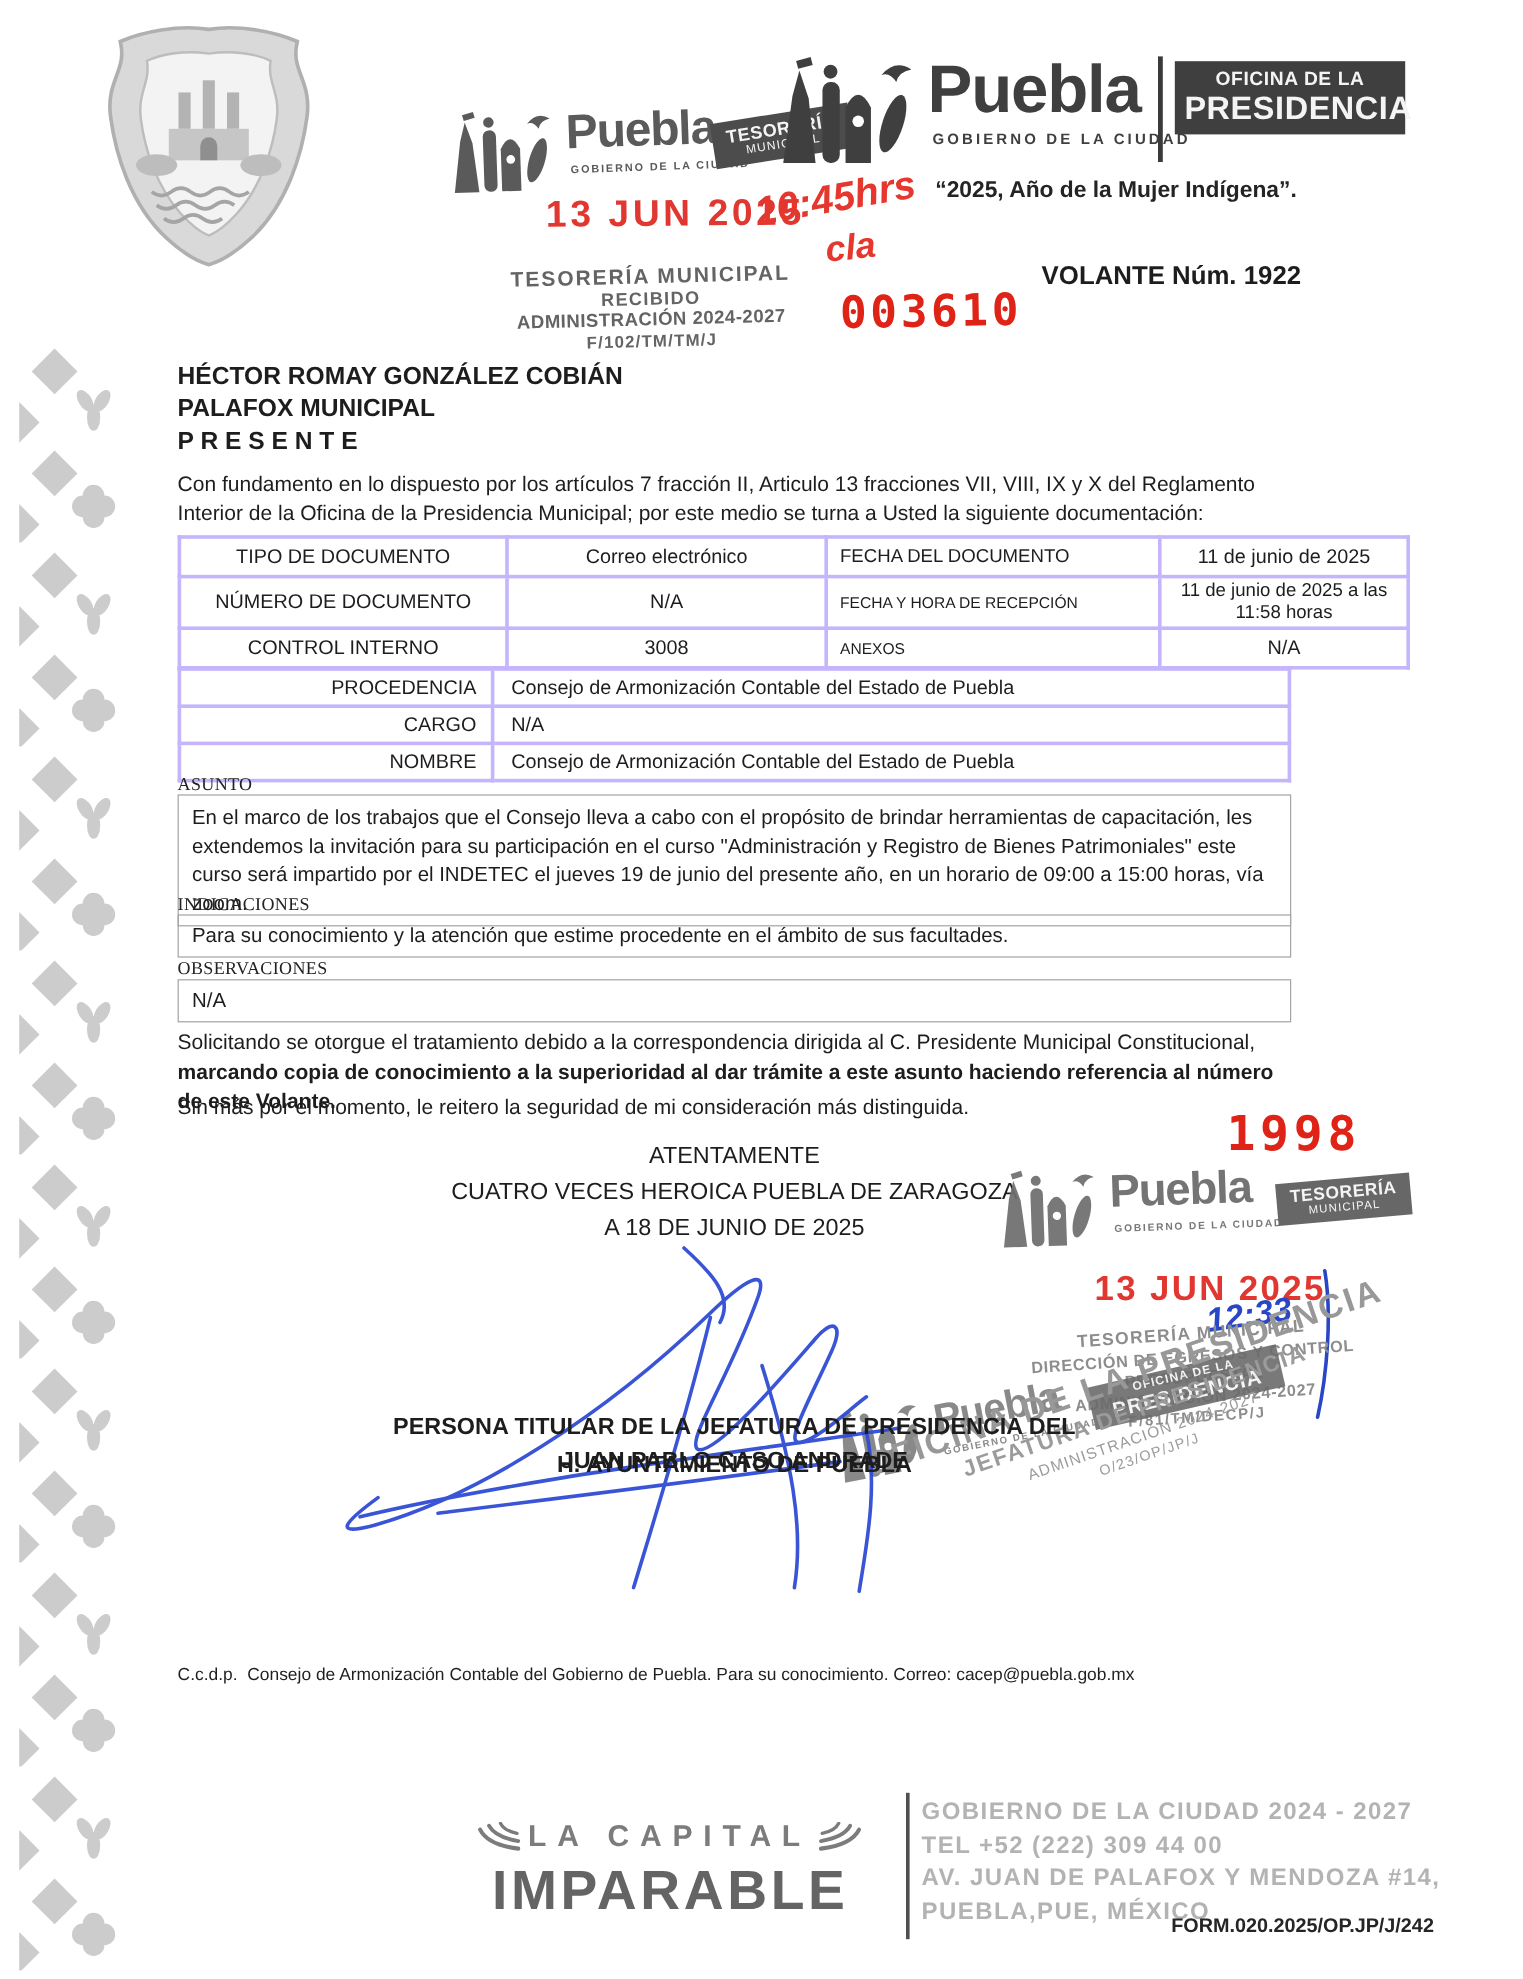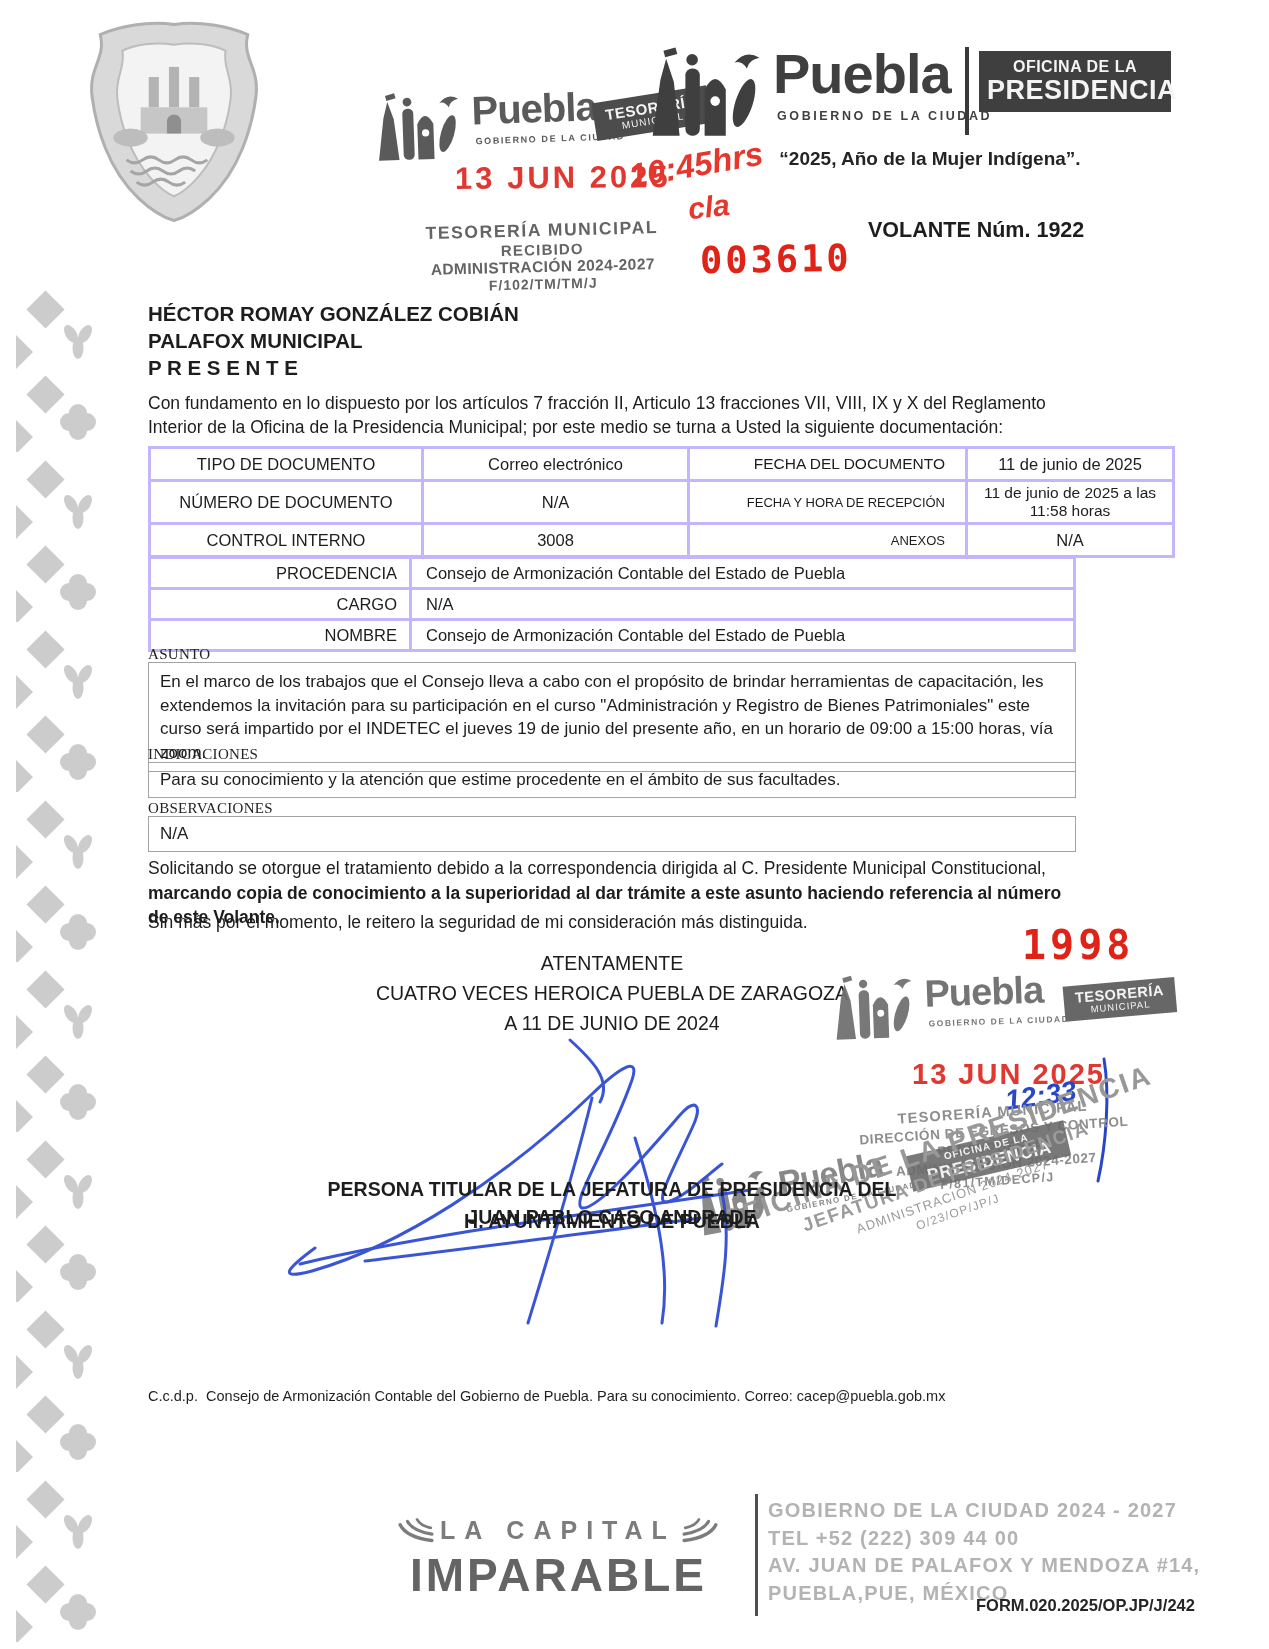--- a/index.html
+++ b/index.html
@@ -36,21 +36,21 @@
 
   
   .addressee{left:148px;top:300px;font-size:20.5px;font-weight:bold;line-height:27px;}
   .intro{left:148px;top:392px;width:930px;font-size:17.5px;line-height:23.5px;}
   .doc-table{border-collapse:collapse;table-layout:fixed;width:928px;}
   .doc-table td{border:3px solid #c4b5fd;font-size:16.5px;padding:2px 10px;vertical-align:middle;}
   .t1{left:148px;top:446px;}
   .t1 td{height:26px;text-align:center;}
   .t1 .c1{width:250px;}
   .t1 .c2{width:243px;}
-  .t1 .c3{width:245px;text-align:right;padding-right:20px;}
+  .t1 .c3{width:245px;text-align:left;padding-right:20px;}
   .t1 .c4{width:184px;}
   .t1 .small{font-size:13px;}
   .t2{left:148px;top:556px;}
   .t2 td{height:24px;}
   .t2 .c1{width:236px;text-align:right;padding-right:12px;}
   .t2 .c2{text-align:left;padding-left:14px;}
   .sec-label{font-size:15px;color:#232323;letter-spacing:.3px;font-family:Liberation Serif, serif;}
   .sec-box{width:904px;border:1px solid #a3a3a3;padding:7px 11px;font-size:17px;line-height:23.5px;}
   .closing{left:148px;top:856px;width:932px;font-size:17.5px;line-height:24.5px;}
   .attn{width:928px;left:148px;text-align:center;font-size:19.5px;font-weight:normal;}
@@ -244,21 +244,21 @@
   <div class="abs sec-label" style="left:148px;top:746px;">INDICACIONES</div>
   <div class="abs sec-box" style="left:148px;top:762px;padding:5px 11px;">Para su conocimiento y la atención que estime procedente en el ámbito de sus facultades.</div>
   <div class="abs sec-label" style="left:148px;top:800px;">OBSERVACIONES</div>
   <div class="abs sec-box" style="left:148px;top:816px;padding:5px 11px;">N/A</div>
 
   <div class="abs closing" style="top:856px;"><span>Solicitando se otorgue el tratamiento debido a la correspondencia dirigida al C. Presidente Municipal Constitucional, </span><span style="font-weight:bold">marcando copia de conocimiento a la superioridad al dar trámite a este asunto haciendo referencia al número de este Volante.</span></div>
   <div class="abs closing" style="top:910px;">Sin más por el momento, le reitero la seguridad de mi consideración más distinguida.</div>
 
   <div class="abs attn" style="top:952px;">ATENTAMENTE</div>
   <div class="abs attn" style="top:982px;">CUATRO VECES HEROICA PUEBLA DE ZARAGOZA</div>
-  <div class="abs attn" style="top:1012px;">A 11 DE JUNIO DE 2024</div>
+  <div class="abs attn" style="top:1012px;">A 18 DE JUNIO DE 2025</div>
 
   <div class="abs folio-red" style="left:1022px;top:922px;font-size:40px;letter-spacing:4px;">1998</div>
   <div class="abs stamp-mid">
     <svg width="90" height="72" style="position:absolute;left:0;top:6px" viewBox="0 0 130 100" fill="currentColor">
         <use href="#icons-cluster"></use>
       </svg>
     <div class="brand">Puebla</div>
     <div class="brand-sub">GOBIERNO DE LA CIUDAD</div>
     <div class="badge">
       <div class="b1">TESORERÍA</div>

